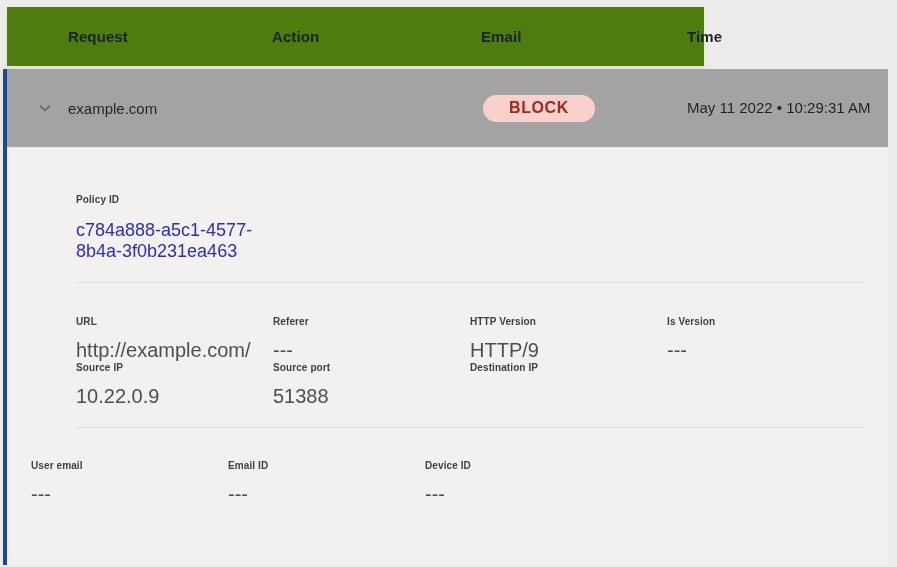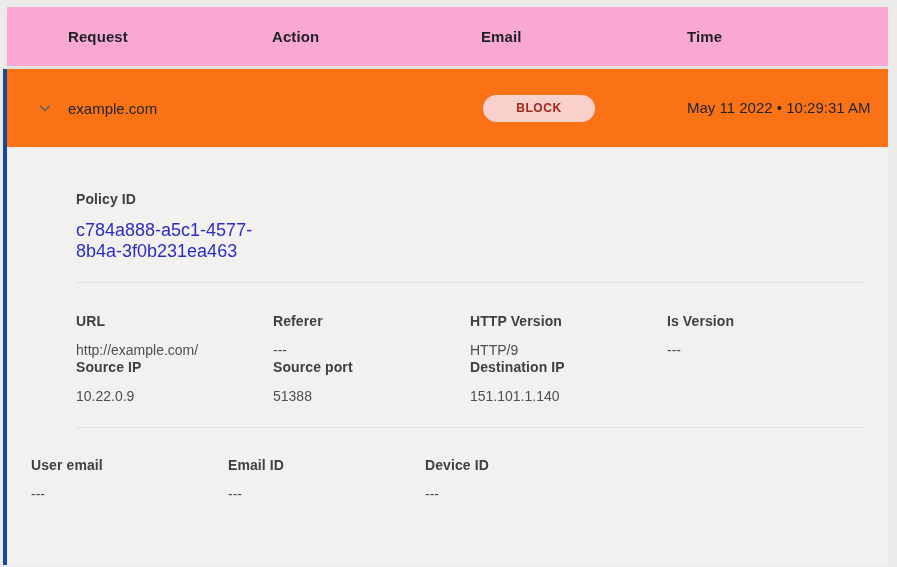--- a/index.html
+++ b/index.html
@@ -16,22 +16,22 @@
     overflow: hidden;
     background: var(--page-bg);
     font-family: "Liberation Sans", sans-serif;
     -webkit-font-smoothing: antialiased;
   }
   .page { width: 897px; height: 567px; position: relative; }
 
   
   .table-header {
     margin: 7px 9px 0 7px;
-    width: 881px; height: 60px;
-    background: #f9a8d4;
+    width: 697px; height: 60px;
+    background: #4d7c0f;
     display: grid;
     grid-template-columns: 204px 209px 206px 1fr;
     align-items: center;
     padding-left: 61px;
     border-bottom: 1px solid #e6e5e4;
     box-shadow: 0 2px 3px rgba(0,0,0,0.05);
     position: relative; z-index: 2;
   }
   .col-header {
     font-size: 15px; font-weight: 700; color: #1e2126; letter-spacing: 0.1px;
@@ -39,42 +39,42 @@
 
   
   .row-group {
     margin: 2px 9px 0 3px;
     width: 885px;
     border-left: 4px solid var(--accent-border);
     position: relative; z-index: 1;
   }
 
   .log-row {
-    background: #f97316;
+    background: #a3a3a3;
     height: 79px;
     display: grid;
     grid-template-columns: 35px 204px 209px 206px 1fr;
     align-items: center;
     padding-left: 26px;
     border-bottom: 1px solid #e7e6e5;
     cursor: pointer;
   }
   .chevron-btn {
     background: none; border: none; width: 24px; height: 24px;
     display: flex; align-items: center; justify-content: center; cursor: pointer;
   }
   .cell-request { font-size: 15px; color: #22252a; }
   .badge {
     display: inline-flex; align-items: center; justify-content: center;
     width: 112px; height: 27px;
     margin-left: 2px;
     background: var(--badge-bg);
     color: var(--badge-text);
     border-radius: 14px;
-    font-size: 12px; font-weight: 700; letter-spacing: 0.6px;
+    font-size: 16px; font-weight: 700; letter-spacing: 0.6px;
   }
   .cell-time {
     font-size: 15px; color: #1f222a; line-height: 24px; max-width: 196px;
   }
 
   
   .details {
     background: var(--panel-bg);
     height: 417px;
     overflow: hidden;
@@ -83,25 +83,25 @@
   .section-policy { padding-top: 43px; padding-bottom: 20px; }
   .section-net { padding-top: 30px; padding-bottom: 22px; }
   .section-user { padding-top: 29px; padding-left: 24px; }
   .divider { border: none; border-top: 1px solid #e2e0df; margin: 0 24px 0 69px; }
 
   .field-grid {
     display: grid;
     grid-template-columns: 197px 197px 197px 1fr;
   }
   .field-label {
-    font-size: 14px; font-weight: 700; color: #3d4046;
+    font-size: 10px; font-weight: 700; color: #3d4046;
     line-height: 17px; margin-bottom: 12px; letter-spacing: 0.1px;
   }
   .field-value {
-    font-size: 14px; color: #4b4f55; line-height: 17px;
+    font-size: 20px; color: #4b4f55; line-height: 17px;
   }
   .policy-link {
     display: inline-block;
     max-width: 200px;
     font-size: 18px; line-height: 21px;
     color: var(--link);
     text-decoration: none;
     cursor: pointer;
   }
 </style>
@@ -165,21 +165,20 @@
           <div class="field">
             <div class="field-label">Source IP</div>
             <div class="field-value">10.22.0.9</div>
           </div>
           <div class="field">
             <div class="field-label">Source port</div>
             <div class="field-value">51388</div>
           </div>
           <div class="field">
             <div class="field-label">Destination IP</div>
-            <div class="field-value">151.101.1.140</div>
           </div>
         </div>
       </div>
 
       <hr class="divider">
 
       <div class="section section-user">
         <div class="field-grid">
           <div class="field">
             <div class="field-label">User email</div>

